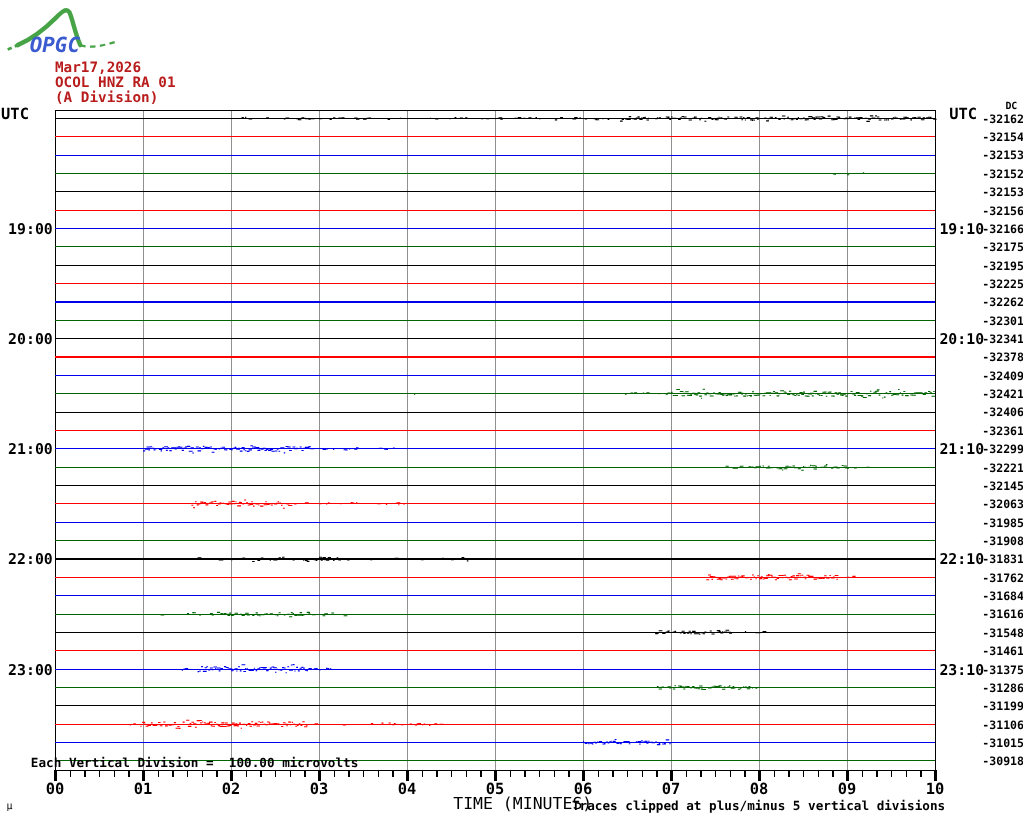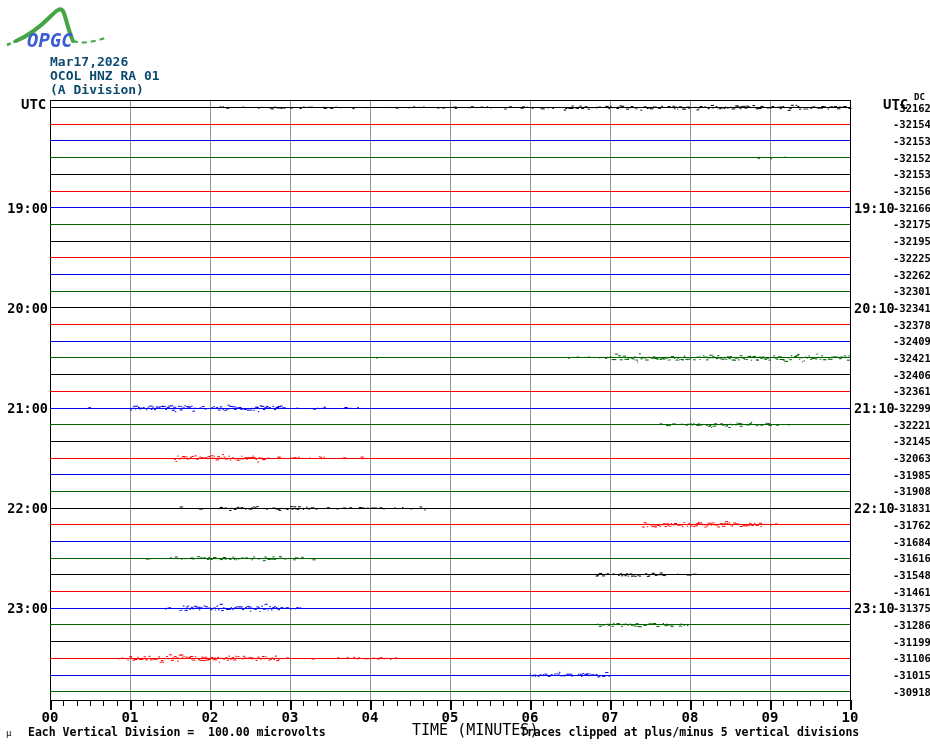--- a/index.html
+++ b/index.html
@@ -1,20 +1,20 @@
 <!DOCTYPE html>
 <html><head>
 <meta charset="utf-8">
 <style>
   html,body{margin:0;padding:0;background:#ffffff;}
   #screen{position:relative;width:930px;height:744px;background:#ffffff;overflow:hidden;
           font-family:"DejaVu Sans Mono", monospace;}
   .abs{position:absolute;white-space:pre;}
-  .hdr{font-weight:bold;font-size:13px;color:#0c4a6e;line-height:14px;}
-  .utc{font-weight:bold;font-size:14px;color:#000;margin-left:20px;}
+  .hdr{font-weight:bold;font-size:13px;color:#b91c1c;line-height:14px;}
+  .utc{font-weight:bold;font-size:14px;color:#000;}
   .dcsub{font-weight:bold;font-size:9px;color:#000;padding-left:11px;}
   .note{font-weight:bold;font-size:11.5px;color:#000;}
   .xtitle{font-weight:normal;font-size:15px;color:#000;}
   .glyph{font-size:9px;color:#000;}
   svg text{font-family:"DejaVu Sans Mono", monospace;}
 </style>
 </head>
 <body>
 
 <div id="screen">
@@ -210,17 +210,17 @@
       <path d="M118.0 659.0h1.0M121.2 658.0h2.3M126.0 658.7h2.3M127.6 660.2h1.1M129.2 656.7h2.8M130.8 657.2h1.3M132.4 660.2h2.5M134.0 659.5h3.3M135.6 659.0h1.3M137.2 657.2h1.6M138.8 659.4h2.2M140.4 659.5h2.4M142.0 658.8h1.9M143.6 656.8h2.4M145.2 659.8h2.6M146.8 658.7h1.2M148.4 656.3h2.1M150.0 659.9h2.6M151.6 658.7h2.1M153.2 659.3h2.8M154.8 658.8h2.9M156.4 658.9h1.5M158.0 656.9h2.1M159.6 662.1h3.2M161.2 660.5h2.1M162.8 662.2h1.3M164.4 658.7h1.7M166.0 656.5h1.9M167.6 658.7h1.6M169.2 654.8h2.9M170.8 660.3h3.2M172.4 657.8h1.5M174.0 656.6h2.5M175.6 657.9h2.9M177.2 661.1h1.7M178.8 655.1h3.2M180.4 655.0h3.1M182.0 657.2h1.4M183.6 656.4h1.0M185.2 657.1h1.9M186.8 658.0h1.3M188.4 657.6h2.5M190.0 656.5h3.3M191.6 659.9h1.5M193.2 660.2h2.2M194.8 656.8h1.5M196.4 658.4h1.6M198.0 659.7h2.0M199.6 660.3h3.5M201.2 657.2h2.8M202.8 660.4h3.2M204.4 657.3h2.8M206.0 660.0h2.9M207.6 659.5h2.8M209.2 658.9h1.5M210.8 657.4h2.6M212.4 659.7h3.5M214.0 658.0h1.8M215.6 659.9h1.6M217.2 657.4h1.9M218.8 662.1h1.2M220.4 658.4h2.6M222.0 658.6h2.9M223.6 659.5h1.1M225.2 657.7h2.5M226.8 660.2h2.3M228.4 656.1h1.7M230.0 659.1h2.6M231.6 657.6h2.4M233.2 660.0h3.1M234.8 656.2h1.3M236.4 656.8h1.3M238.0 656.5h1.4M239.6 658.4h2.0M241.2 658.8h2.2M242.8 656.3h2.2M244.4 657.4h1.4M246.0 658.3h1.5M247.6 658.1h2.6M249.2 657.7h3.0M250.8 658.7h2.8M252.4 658.0h1.5M254.0 658.6h2.8M255.6 660.5h1.9M257.2 657.1h2.4M258.8 658.5h2.7M260.4 659.7h1.1M262.0 656.5h2.5M263.6 658.8h1.1M265.2 656.7h1.2M266.8 658.2h1.1M268.4 660.2h1.7M270.0 659.5h1.5M271.6 657.9h1.5M273.2 659.6h1.7M274.8 656.1h2.2M276.4 660.7h3.0M278.0 659.2h1.6M286.0 658.0h3.2M305.2 658.6h1.1M311.6 659.0h2.9M337.2 657.8h2.1M346.8 657.4h1.8M353.2 657.3h2.1M356.4 658.8h2.1M358.0 657.7h1.7M364.4 658.8h2.6M366.0 658.7h2.2M367.6 658.7h2.4M372.4 658.2h2.2M377.2 659.1h2.2M378.8 658.1h2.6M380.4 657.8h2.4M383.6 658.8h1.3M385.2 658.3h1.4M390.0 659.4h1.3M394.8 658.0h2.7M399.6 658.5h3.5" stroke="#ff0000" stroke-width="1" fill="none"></path>
       <text x="893" y="662.3700000000001" font-size="10.5" text-anchor="start" font-weight="bold" fill="#000000">-31106</text>
       <line x1="50" y1="675.0600000000001" x2="850" y2="675.0600000000001" stroke="#0000ee" stroke-width="1" shape-rendering="crispEdges"></line>
       <path d="M530.0 673.9h1.0M531.6 675.9h2.3M533.2 675.1h2.8M534.8 676.2h1.2M536.4 675.6h2.4M538.0 676.3h1.5M539.6 674.8h2.0M541.2 675.6h1.2M542.8 674.6h1.1M544.4 674.2h3.0M547.6 676.4h2.7M549.2 675.9h1.3M550.8 674.7h2.0M552.4 675.5h1.5M554.0 674.2h1.3M555.6 673.8h1.1M557.2 674.0h2.6M558.8 672.3h1.7M560.4 675.9h2.4M562.0 675.4h2.4M563.6 676.0h1.6M565.2 675.0h2.4M566.8 674.2h3.2M570.0 674.2h2.4M571.6 676.2h1.4M578.0 674.3h1.3M579.6 674.2h3.2M581.2 676.5h1.1M582.8 673.5h1.5M584.4 674.6h3.4M586.0 673.8h2.8M587.6 675.7h1.9M589.2 673.9h1.3M590.8 674.9h3.2M592.4 675.2h2.9M595.6 674.5h1.8M597.2 676.9h3.1M598.8 675.8h1.4M602.0 676.4h3.4M603.6 675.4h1.6M605.2 672.6h3.2M608.4 676.2h1.4" stroke="#0000ee" stroke-width="1" fill="none"></path>
       <text x="893" y="679.0600000000001" font-size="10.5" text-anchor="start" font-weight="bold" fill="#000000">-31015</text>
       <line x1="50" y1="691.7500000000001" x2="850" y2="691.7500000000001" stroke="#006400" stroke-width="1" shape-rendering="crispEdges"></line>
       <text x="893" y="695.7500000000001" font-size="10.5" text-anchor="start" font-weight="bold" fill="#000000">-30918</text>
     </svg>
 
   <div class="abs glyph" style="left:6px;top:728px;">µ</div>
-  <div class="abs note" style="left:28px;top:725px;">Each Vertical Division =  100.00 microvolts</div>
+  <div class="abs note" style="left:28px;top:686px;">Each Vertical Division =  100.00 microvolts</div>
   <div class="abs xtitle" style="left:412px;top:721px;">TIME (MINUTES)</div>
   <div class="abs note" style="left:520px;top:725px;">Traces clipped at plus/minus 5 vertical divisions</div>
 
 </div>
 
 </body></html>

